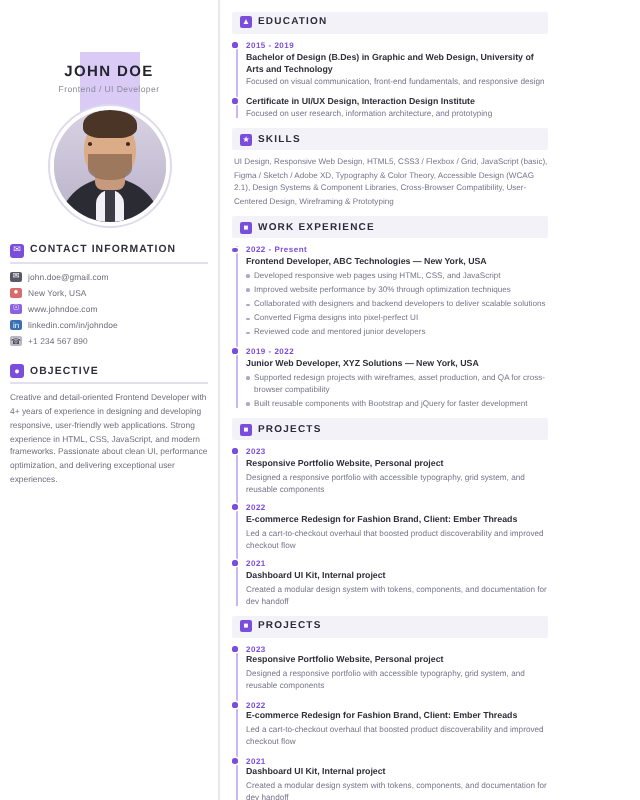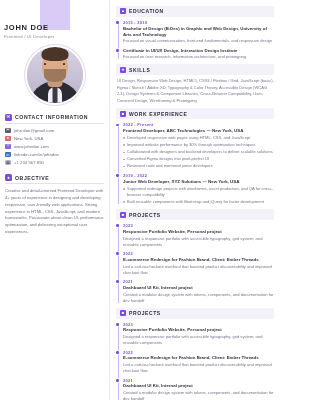--- a/index.html
+++ b/index.html
@@ -13,21 +13,21 @@
   .page { position:relative; width:280px; height:400px; display:flex; background:#fff; }
 
   
   .left {
     width:110px; height:400px; background:#ffffff;
     border-right:1px solid #e8e6ef;
     display:flex; flex-direction:column; align-items:center;
     padding:0; position:relative;
   }
   .name-band {
-    width:100%; padding:23px 4px 3px; position:relative;
+    width:100%; padding:5px 4px 3px; text-align:center; position:relative;margin-top:26px;
   }
   .name-band:before {
     content:""; position:absolute; left:50%; top:0;
     transform:translateX(-50%);
     width:30px; height:30px; background:#b9a0ee; opacity:.55;
   }
   .name {
     position:relative; font-size:7.5px; font-weight:bold; letter-spacing:.7px;
     color:#24242e;
   }

